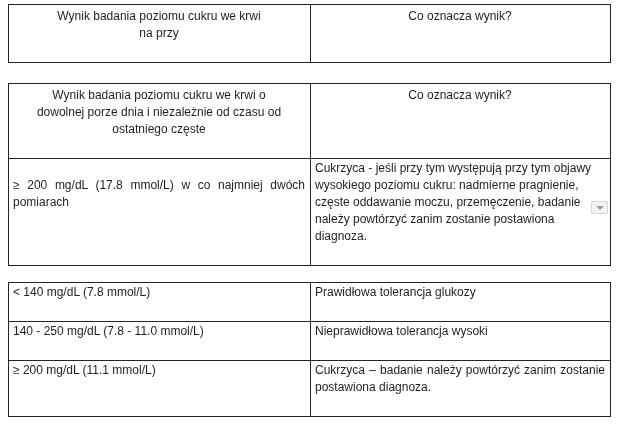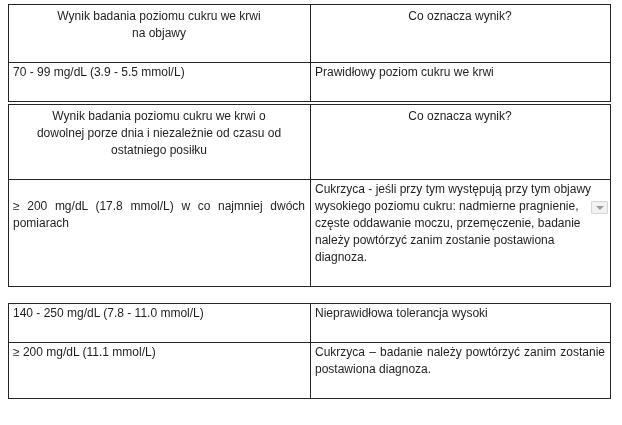--- a/index.html
+++ b/index.html
@@ -15,21 +15,21 @@
     width: 622px; height: 425px;
     background: #ffffff;
   }
   table.doc-table {
     border-collapse: collapse;
     table-layout: fixed;
     width: 602px;
     margin-left: 8px;
   }
   #table-fasting  { margin-top: 4px; }
-  #table-random   { margin-top: 2px; }
+  #table-random   { margin-top: 20px; }
   #table-ogtt     { margin-top: 16px; }
   col.c1 { width: 302px; }
   col.c2 { width: 300px; }
   td {
     border: 1.5px solid #242424;
     vertical-align: top;
     padding: 1px 5px 20px 4px;
     font-size: 12px;
     line-height: 17px;
     color: #1f1f1f;
@@ -77,58 +77,58 @@
 
   <table class="doc-table" id="table-fasting">
     <colgroup>
         <col class="c1">
         <col class="c2">
       </colgroup>
     <tbody>
       <tr class="hrow">
         <td class="hdr">
           <div>Wynik badania poziomu cukru we krwi</div>
-          <div>na objawy</div>
+          <div>na przy</div>
         </td>
         <td class="hdr">Co oznacza wynik?</td>
-      </tr>
-      <tr class="r0">
-        <td class="result-cell">70 - 99 mg/dL (3.9 - 5.5 mmol/L)</td>
-        <td class="meaning-cell">Prawidłowy poziom cukru we krwi</td>
       </tr>
     </tbody>
   </table>
 
   <table class="doc-table" id="table-random">
     <colgroup>
         <col class="c1">
         <col class="c2">
       </colgroup>
     <tbody>
       <tr class="hrow">
         <td class="hdr">
           <div>Wynik badania poziomu cukru we krwi o</div>
           <div>dowolnej porze dnia i niezależnie od czasu od</div>
-          <div>ostatniego posiłku</div>
+          <div>ostatniego częste</div>
         </td>
         <td class="hdr">Co oznacza wynik?</td>
       </tr>
       <tr class="r0">
         <td class="result-cell justify">≥ 200 mg/dL (17.8 mmol/L) w co najmniej dwóch pomiarach</td>
         <td class="meaning-cell">Cukrzyca - jeśli przy tym występują przy tym objawy wysokiego poziomu cukru: nadmierne pragnienie, częste oddawanie moczu, przemęczenie, badanie należy powtórzyć zanim zostanie postawiona diagnoza.</td>
       </tr>
     </tbody>
   </table>
 
   <table class="doc-table" id="table-ogtt">
     <colgroup>
         <col class="c1">
         <col class="c2">
       </colgroup>
     <tbody>
+      <tr class="r0">
+        <td class="result-cell">&lt; 140 mg/dL (7.8 mmol/L)</td>
+        <td class="meaning-cell">Prawidłowa tolerancja glukozy</td>
+      </tr>
       <tr class="r1">
         <td class="result-cell">140 - 250 mg/dL (7.8 - 11.0 mmol/L)</td>
         <td class="meaning-cell">Nieprawidłowa tolerancja wysoki</td>
       </tr>
       <tr class="r2">
         <td class="result-cell">≥ 200 mg/dL (11.1 mmol/L)</td>
         <td class="meaning-cell justify">Cukrzyca – badanie należy powtórzyć zanim zostanie postawiona diagnoza.</td>
       </tr>
     </tbody>
   </table>

